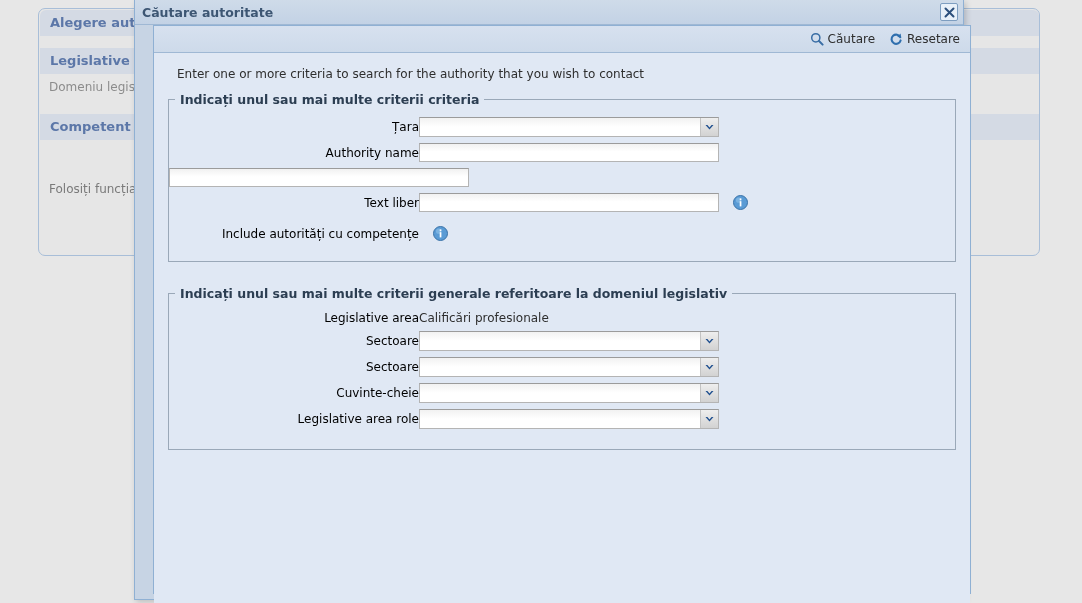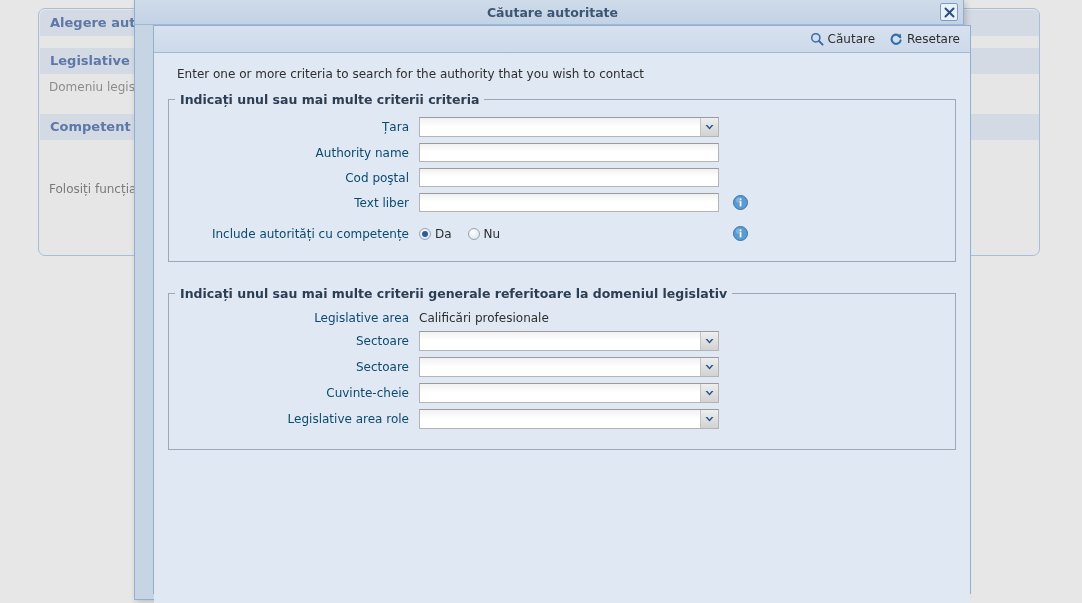--- a/index.html
+++ b/index.html
@@ -79,21 +79,20 @@
     height: 25px;
     background: linear-gradient(to bottom, #cfdbe9 0%, #c3d2e5 100%);
     border-bottom: 1px solid #9fb8d4;
     color: #3d5673;
     font-weight: bold;
     font-size: 12.5px;
     line-height: 25px;
     padding-left: 7px;
     box-sizing: border-box;
     user-select: none;
-    text-align: center;
   }
   #close-button {
     position: absolute;
     right: 5px;
     top: 3px;
     width: 16px;
     height: 16px;
     border: 1px solid #7d9dc0;
     background: #e8f0f9;
     border-radius: 2px;
@@ -164,23 +163,23 @@
   .fs-inner { padding: 10px 0 14px 0; }
 
   .frow {
     display: flex;
     align-items: center;
     margin-bottom: 6px;
   }
   .flabel {
     width: 250px;
     text-align: right;
-    padding-right: 10px;
-    font-size: 12px;
-    color: #0c4a6e;
+    padding-right: 0;
+    font-size: 12px;
+    color: #000000;
     box-sizing: border-box;
   }
   .flabel.two-line { line-height: 14px; }
 
   .ftext {
     width: 300px;
     height: 19px;
     box-sizing: border-box;
     border: 1px solid #b4b4b4;
     border-top-color: #9b9b9b;
@@ -336,21 +335,20 @@
               </div>
             </div>
           </div>
 
           <div class="frow">
             <div class="flabel">Authority name</div>
             <input class="ftext" type="text" value="" style="">
           </div>
 
           <div class="frow">
-            <div class="flabel">Cod poştal</div>
             <input class="ftext" type="text" value="" style="">
           </div>
 
 
           <div class="frow">
             <div class="flabel">Text liber</div>
             <input class="ftext" type="text" value="" style="">
             <span class="info-icon">
               <svg width="15" height="15" viewBox="0 0 15 15">
                 <circle cx="7.5" cy="7.5" r="7" fill="#5a9bd5" stroke="#3b73a8" stroke-width="1"></circle>
@@ -358,30 +356,20 @@
                 <rect x="6.7" y="6.2" width="1.7" height="5.2" fill="#ffffff"></rect>
                 <rect x="6.7" y="3.4" width="1.7" height="1.8" fill="#ffffff"></rect>
               </svg>
             </span>
           </div>
 
           <div class="frow" style="margin-top:14px;">
             <div class="flabel two-line">
               <div>Include autorități cu competențe</div>
             </div>
-            <div class="radio-group">
-              <label class="radio-item">
-                <span class="radio-dot checked"></span>
-                <span>Da</span>
-              </label>
-              <label class="radio-item">
-                <span class="radio-dot"></span>
-                <span>Nu</span>
-              </label>
-            </div>
             <span class="info-icon">
               <svg width="15" height="15" viewBox="0 0 15 15">
                 <circle cx="7.5" cy="7.5" r="7" fill="#5a9bd5" stroke="#3b73a8" stroke-width="1"></circle>
                 <circle cx="5.6" cy="5.2" r="2.6" fill="#8fc0e8" opacity="0.65"></circle>
                 <rect x="6.7" y="6.2" width="1.7" height="5.2" fill="#ffffff"></rect>
                 <rect x="6.7" y="3.4" width="1.7" height="1.8" fill="#ffffff"></rect>
               </svg>
             </span>
           </div>
 

